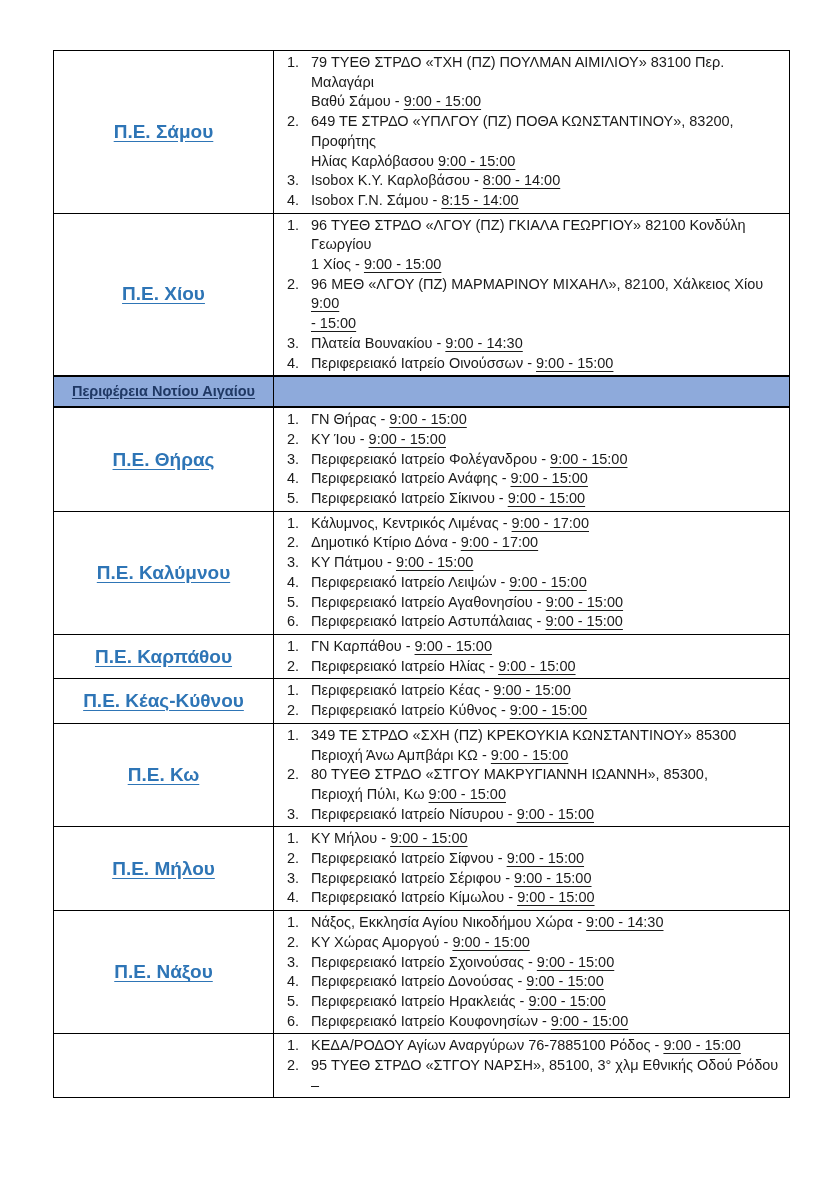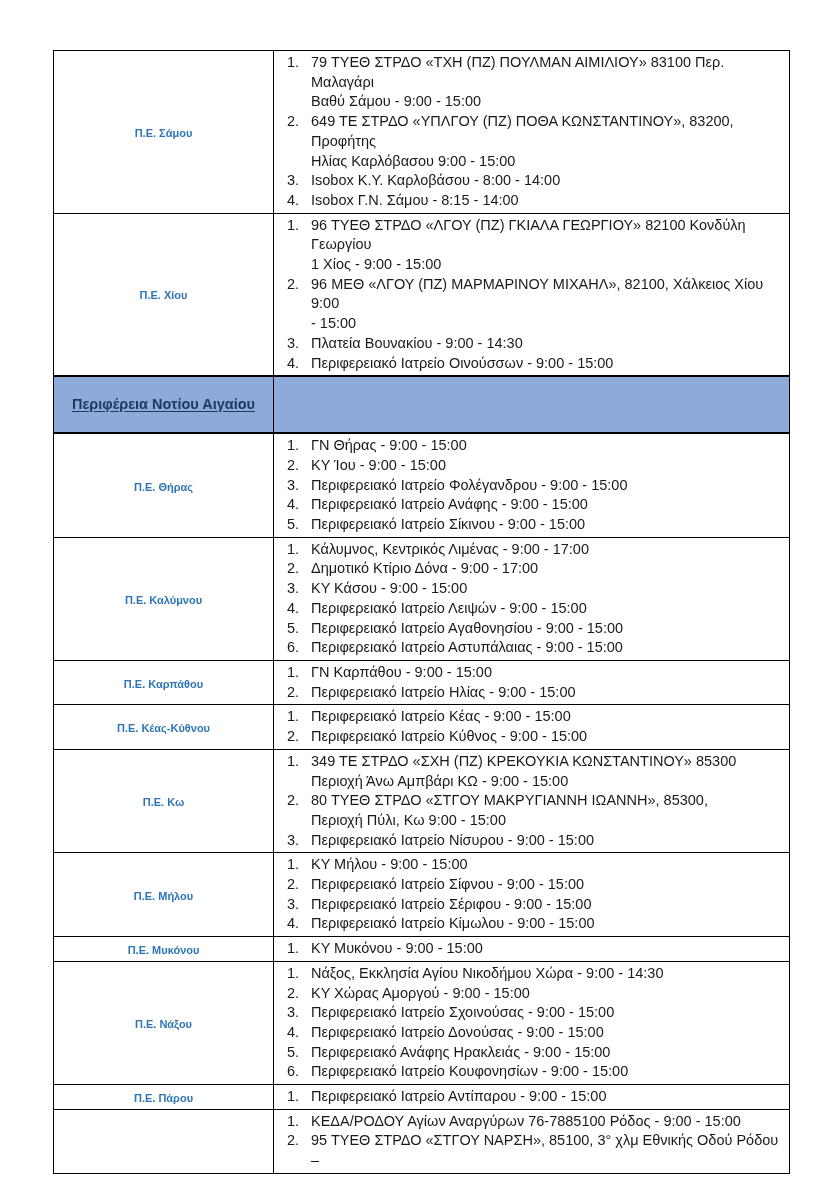--- a/index.html
+++ b/index.html
@@ -29,43 +29,45 @@
     border: 1.5px solid #000000;
     vertical-align: middle;
     padding: 1px 0;
   }
   td.unit {
     text-align: center;
   }
   .unit-link {
     color: #2E75B6;
     font-weight: bold;
-    font-size: 11px;
+    font-size: 19px;
+    text-decoration: underline;
     text-underline-offset: 2.5px;
     cursor: pointer;
   }
   td.sites { padding: 2px 4px 2px 0; }
   .item {
     display: grid;
     grid-template-columns: 37px 1fr;
     font-size: 14.5px;
     line-height: 19.7px;
     color: #1a1a1a;
   }
   .num { padding-left: 13px; }
   .txt { padding-right: 4px; }
   .u {
+    text-decoration: underline;
     text-decoration-thickness: 1.3px;
     text-underline-offset: 2.5px;
   }
   tr.region td {
     background: #8EAADB;
     border-top-width: 2px;
     border-bottom-width: 2px;
-    padding: 17px;
+    padding: 4px;
     height: 21px;
     text-align: center;
   }
   .region-label {
     color: #1F3864;
     font-weight: bold;
     font-size: 14.5px;
     line-height: 19px;
     text-decoration: underline;
     text-underline-offset: 2px;
@@ -159,21 +161,21 @@
               <div class="item">
                 <span class="num">1.</span>
                 <span class="txt"><span>Κάλυμνος, Κεντρικός Λιμένας - </span><span class="u">9:00 - 17:00</span></span>
               </div>
               <div class="item">
                 <span class="num">2.</span>
                 <span class="txt"><span>Δημοτικό Κτίριο Δόνα - </span><span class="u">9:00 - 17:00</span></span>
               </div>
               <div class="item">
                 <span class="num">3.</span>
-                <span class="txt"><span>ΚΥ Κάσου - </span><span class="u">9:00 - 15:00</span></span>
+                <span class="txt"><span>ΚΥ Πάτμου - </span><span class="u">9:00 - 15:00</span></span>
               </div>
               <div class="item">
                 <span class="num">4.</span>
                 <span class="txt"><span>Περιφερειακό Ιατρείο Λειψών - </span><span class="u">9:00 - 15:00</span></span>
               </div>
               <div class="item">
                 <span class="num">5.</span>
                 <span class="txt"><span>Περιφερειακό Ιατρείο Αγαθονησίου - </span><span class="u">9:00 - 15:00</span></span>
               </div>
               <div class="item">
@@ -240,63 +242,45 @@
                 <span class="num">3.</span>
                 <span class="txt"><span>Περιφερειακό Ιατρείο Σέριφου - </span><span class="u">9:00 - 15:00</span></span>
               </div>
               <div class="item">
                 <span class="num">4.</span>
                 <span class="txt"><span>Περιφερειακό Ιατρείο Κίμωλου - </span><span class="u">9:00 - 15:00</span></span>
               </div>
             </td>
           </tr>
           <tr>
-            <td class="unit"><span class="unit-link">Π.Ε. Μυκόνου</span></td>
-            <td class="sites">
-              <div class="item">
-                <span class="num">1.</span>
-                <span class="txt"><span>ΚΥ Μυκόνου - </span><span class="u">9:00 - 15:00</span></span>
-              </div>
-            </td>
-          </tr>
-          <tr>
             <td class="unit"><span class="unit-link">Π.Ε. Νάξου</span></td>
             <td class="sites">
               <div class="item">
                 <span class="num">1.</span>
                 <span class="txt"><span>Νάξος, Εκκλησία Αγίου Νικοδήμου Χώρα - </span><span class="u">9:00 - 14:30</span></span>
               </div>
               <div class="item">
                 <span class="num">2.</span>
                 <span class="txt"><span>ΚΥ Χώρας Αμοργού - </span><span class="u">9:00 - 15:00</span></span>
               </div>
               <div class="item">
                 <span class="num">3.</span>
                 <span class="txt"><span>Περιφερειακό Ιατρείο Σχοινούσας - </span><span class="u">9:00 - 15:00</span></span>
               </div>
               <div class="item">
                 <span class="num">4.</span>
                 <span class="txt"><span>Περιφερειακό Ιατρείο Δονούσας - </span><span class="u">9:00 - 15:00</span></span>
               </div>
               <div class="item">
                 <span class="num">5.</span>
-                <span class="txt"><span>Περιφερειακό Ανάφης Ηρακλειάς - </span><span class="u">9:00 - 15:00</span></span>
+                <span class="txt"><span>Περιφερειακό Ιατρείο Ηρακλειάς - </span><span class="u">9:00 - 15:00</span></span>
               </div>
               <div class="item">
                 <span class="num">6.</span>
                 <span class="txt"><span>Περιφερειακό Ιατρείο Κουφονησίων - </span><span class="u">9:00 - 15:00</span></span>
-              </div>
-            </td>
-          </tr>
-          <tr>
-            <td class="unit"><span class="unit-link">Π.Ε. Πάρου</span></td>
-            <td class="sites">
-              <div class="item">
-                <span class="num">1.</span>
-                <span class="txt"><span>Περιφερειακό Ιατρείο Αντίπαρου - </span><span class="u">9:00 - 15:00</span></span>
               </div>
             </td>
           </tr>
           <tr>
             <td class="unit"></td>
             <td class="sites">
               <div class="item">
                 <span class="num">1.</span>
                 <span class="txt"><span>ΚΕΔΑ/ΡΟΔΟΥ Αγίων Αναργύρων 76-7885100 Ρόδος - </span><span class="u">9:00 - 15:00</span></span>
               </div>

